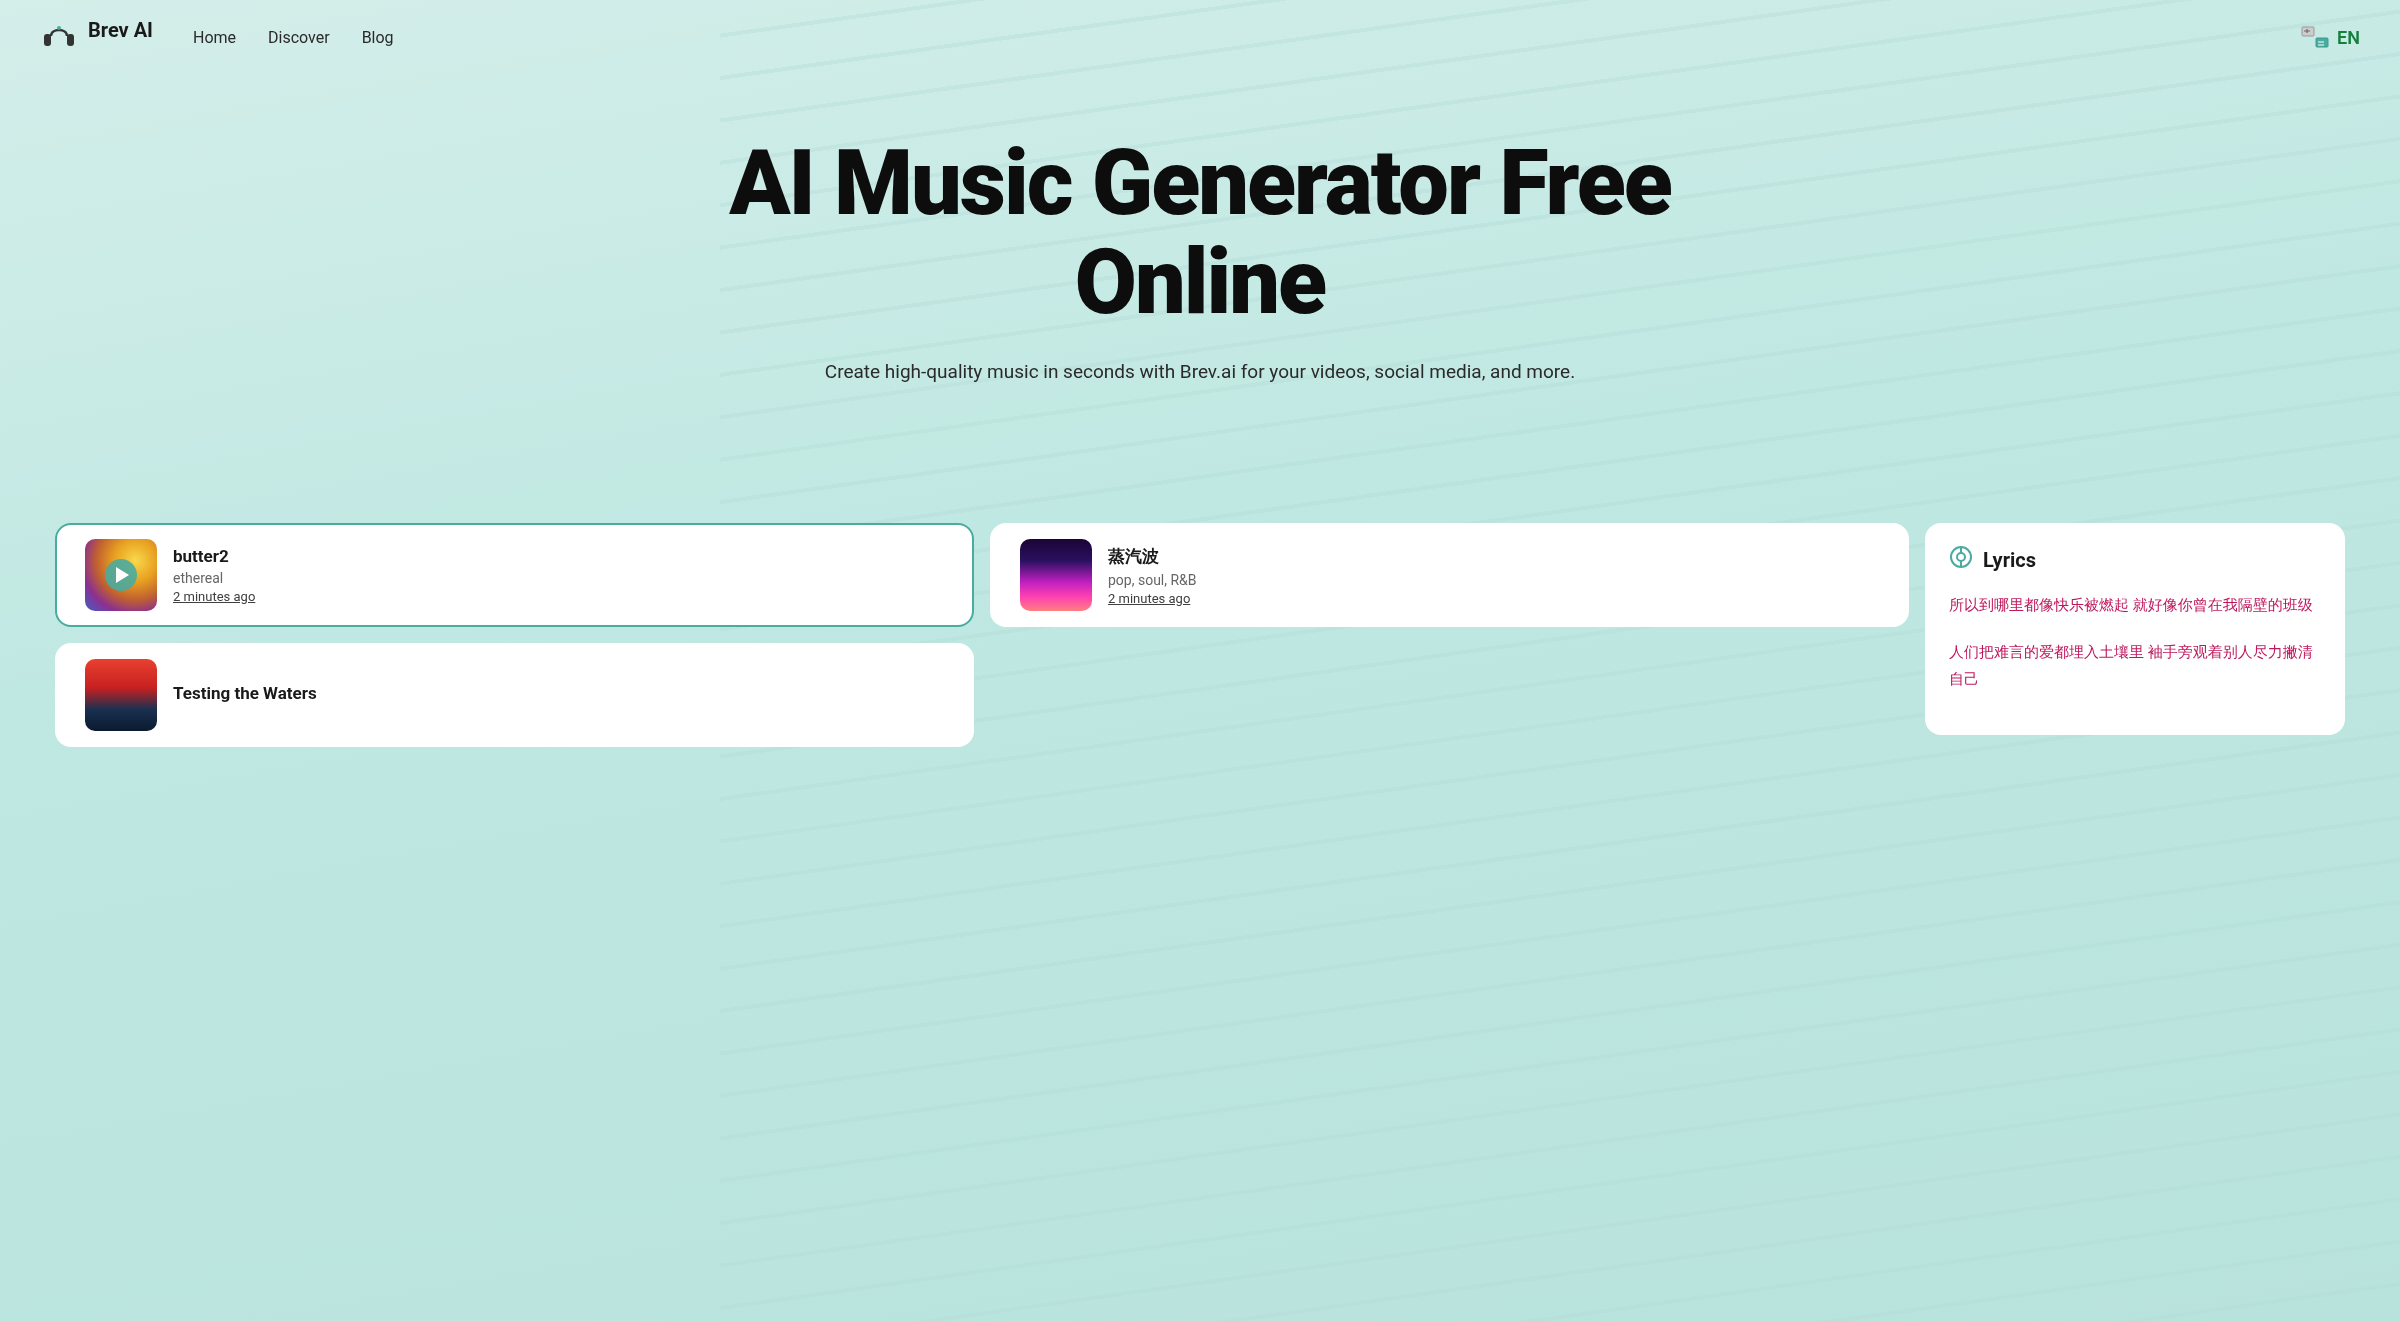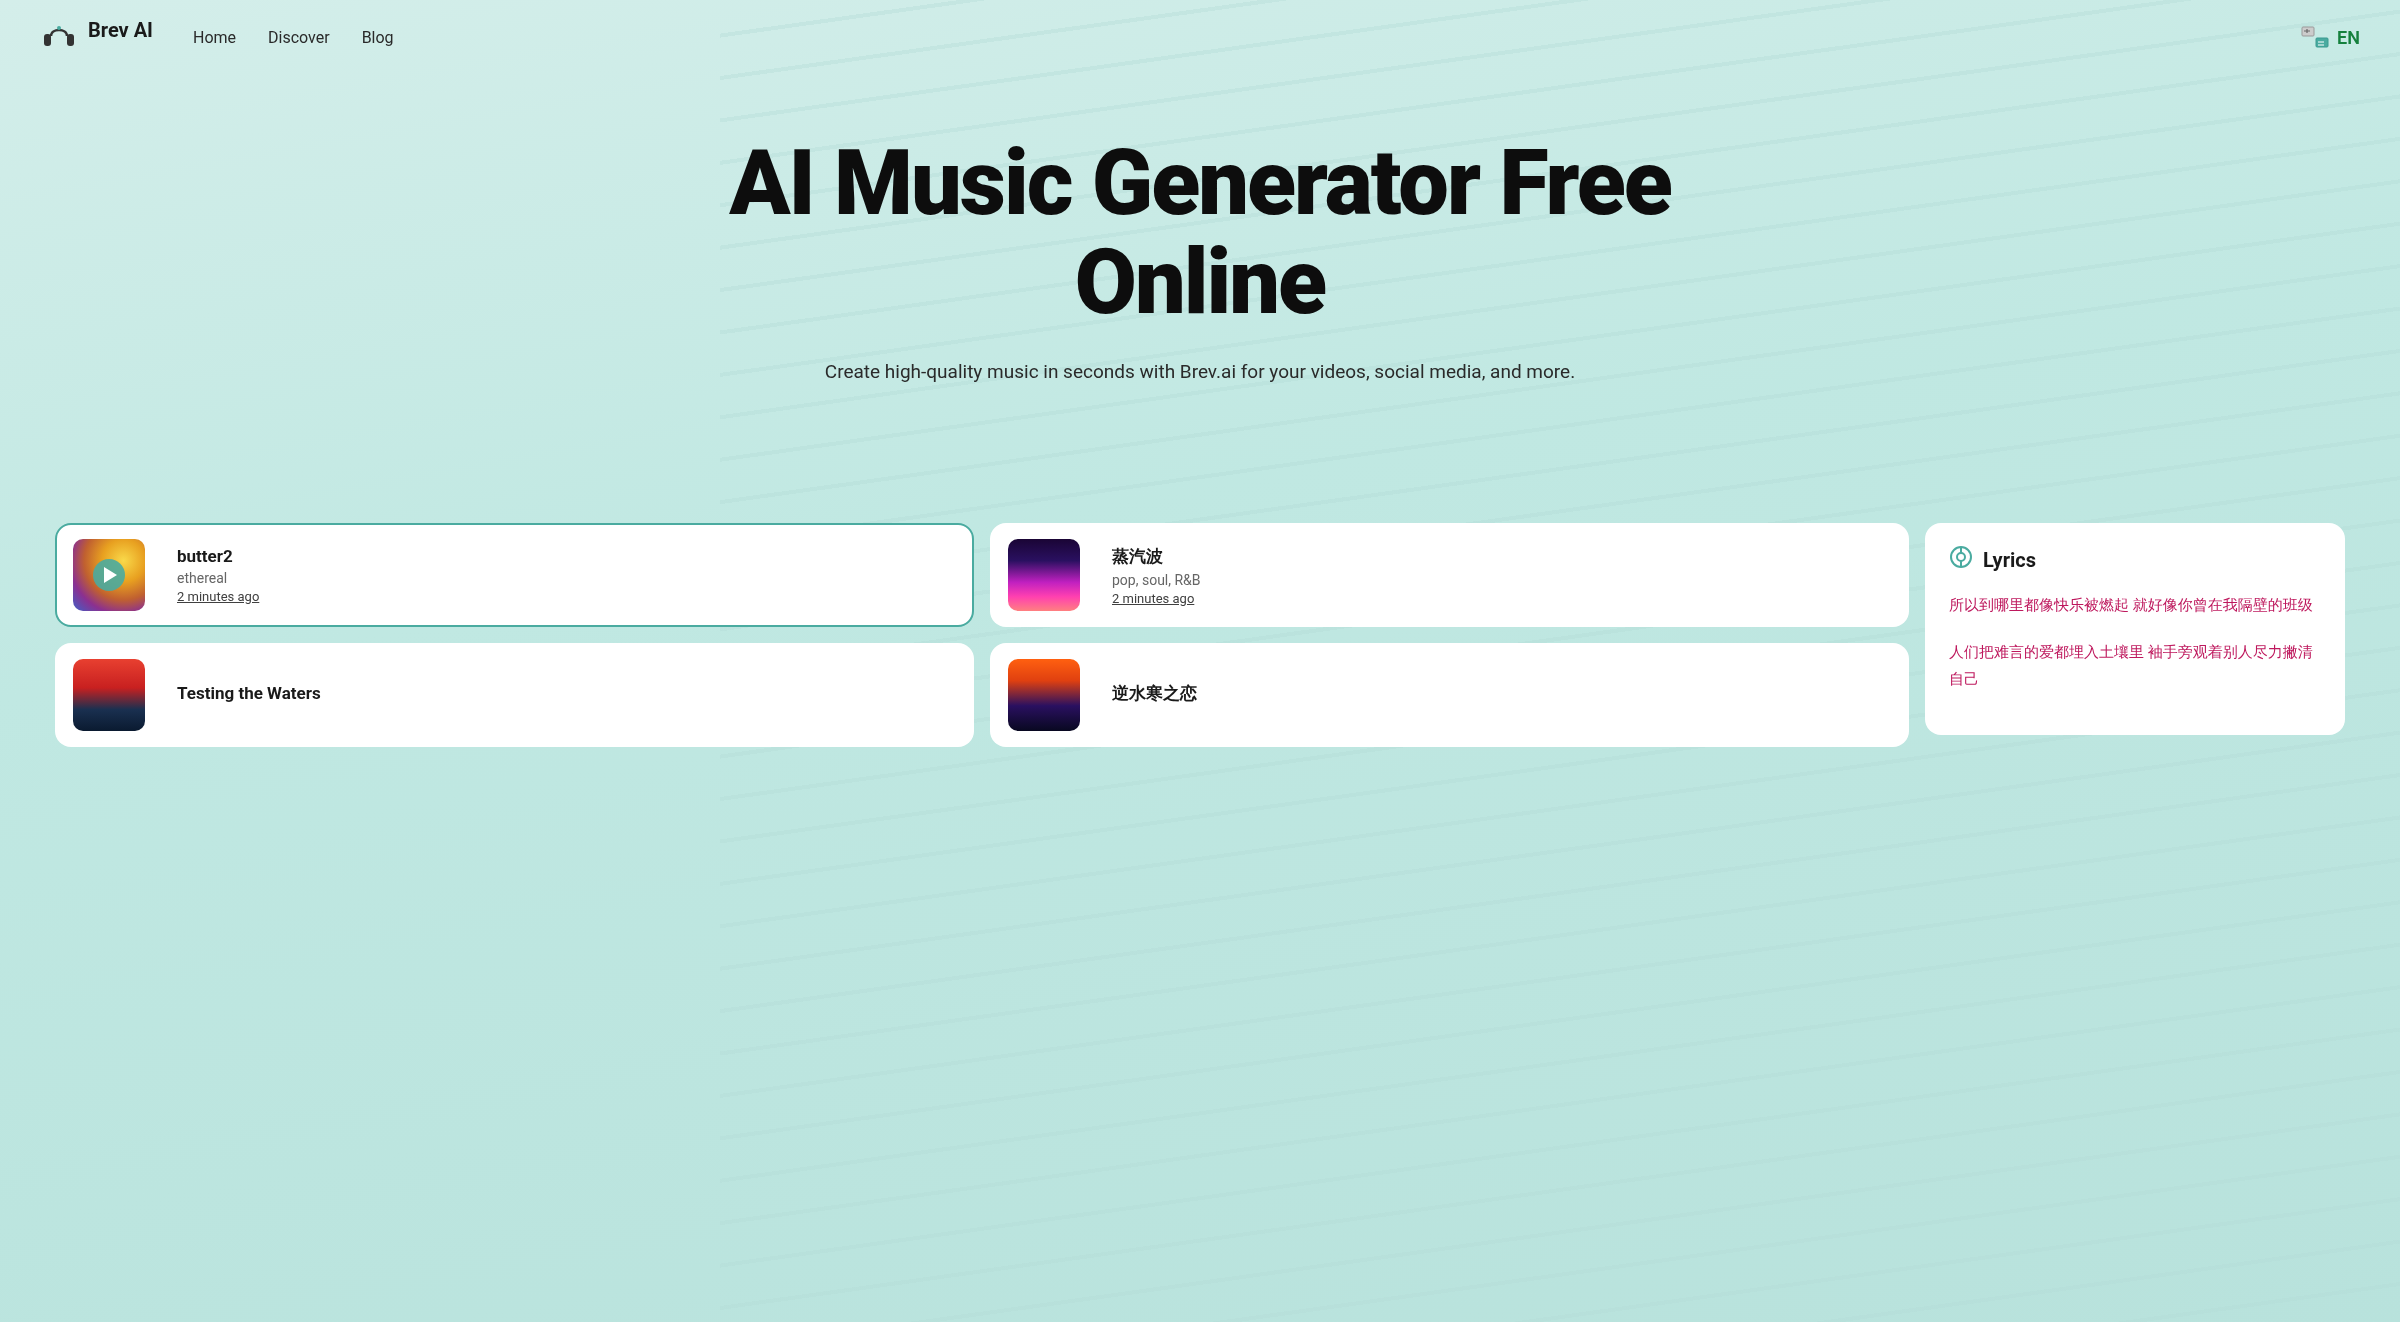--- a/index.html
+++ b/index.html
@@ -146,22 +146,22 @@
       flex-direction: column;
       gap: 16px;
       padding-right: 16px;
     }
 
     .music-card {
       background: white;
       border-radius: 16px;
       display: flex;
       align-items: center;
-      gap: 32px;
-      padding: 14px 16px;
+      gap: 16px;
+      padding: 14px 28px;
       cursor: pointer;
     }
 
     .music-card.active {
       border: 2px solid #4aaba0;
     }
 
     .music-card:not(.active) {
       border: 2px solid transparent;
     }
@@ -342,26 +342,20 @@
 
     <div class="music-card">
       <div class="card-thumb thumb-steam"></div>
       <div class="card-info">
         <div class="card-title">蒸汽波</div>
         <div class="card-genre">pop, soul, R&amp;B</div>
         <div class="card-time">2 minutes ago</div>
       </div>
     </div>
 
-    <div class="music-card">
-      <div class="card-thumb thumb-niushui"></div>
-      <div class="card-info">
-        <div class="card-title">逆水寒之恋</div>
-      </div>
-    </div>
 
   </div>
 
   <div class="lyrics-panel">
     <div class="lyrics-header">
       <span class="lyrics-icon">
         
         <svg width="24" height="24" viewBox="0 0 24 24" fill="none" xmlns="http://www.w3.org/2000/svg">
           <circle cx="12" cy="12" r="10" stroke="#4aaba0" stroke-width="2"></circle>
           <circle cx="12" cy="12" r="4" stroke="#4aaba0" stroke-width="2"></circle>

